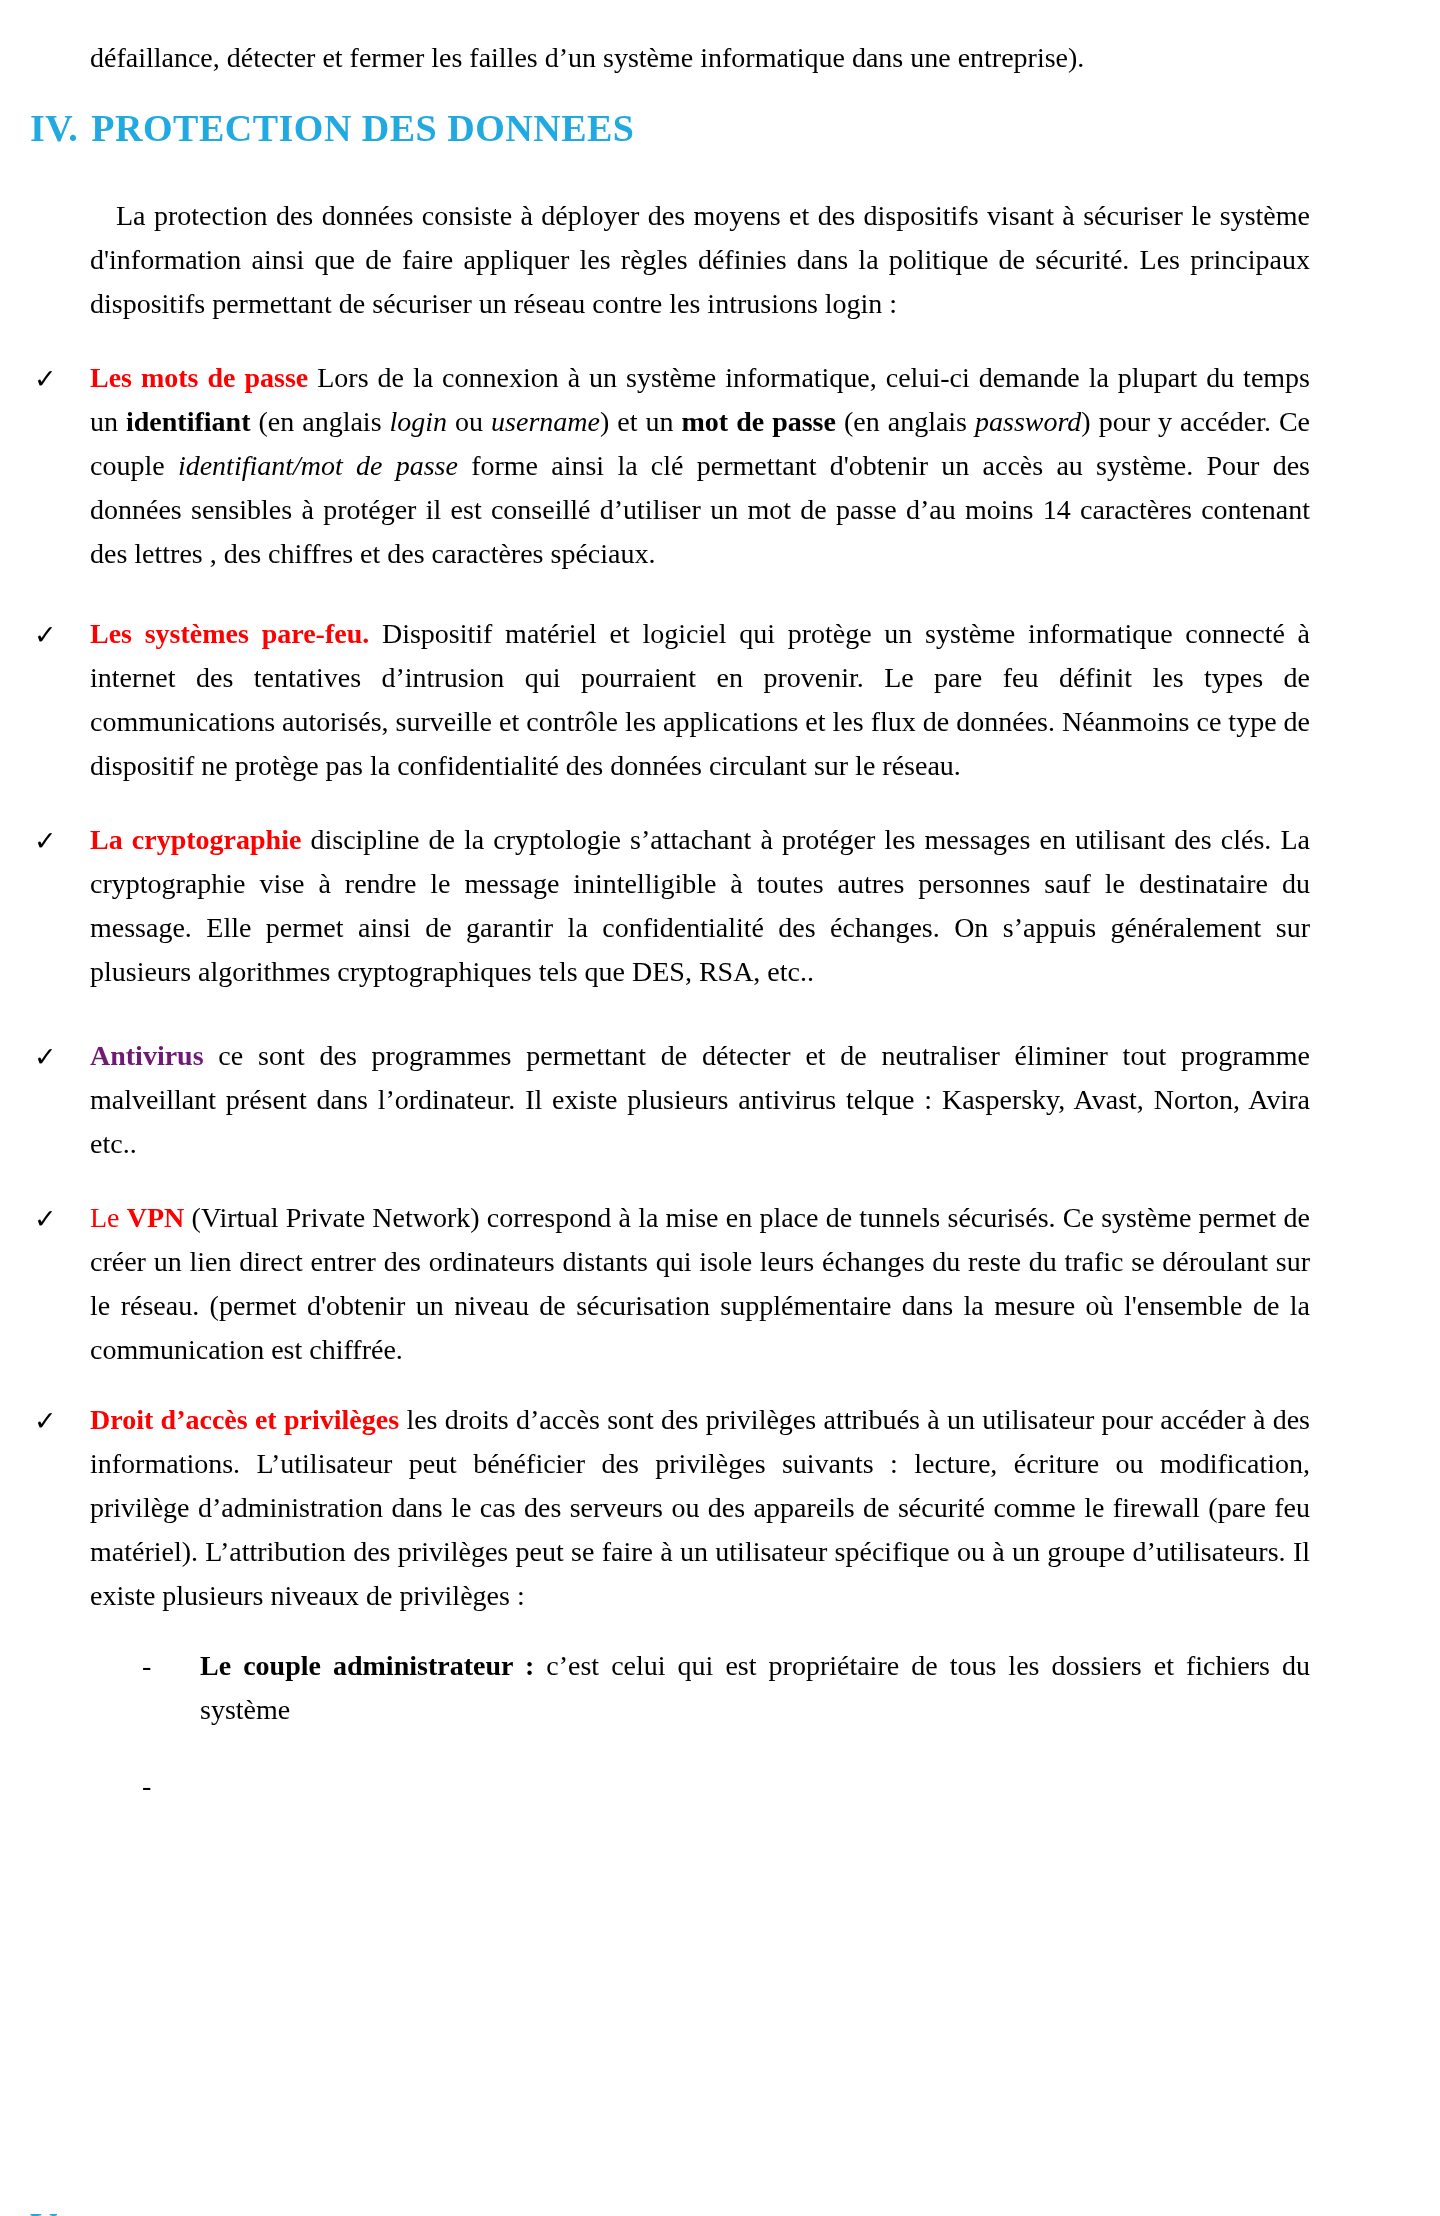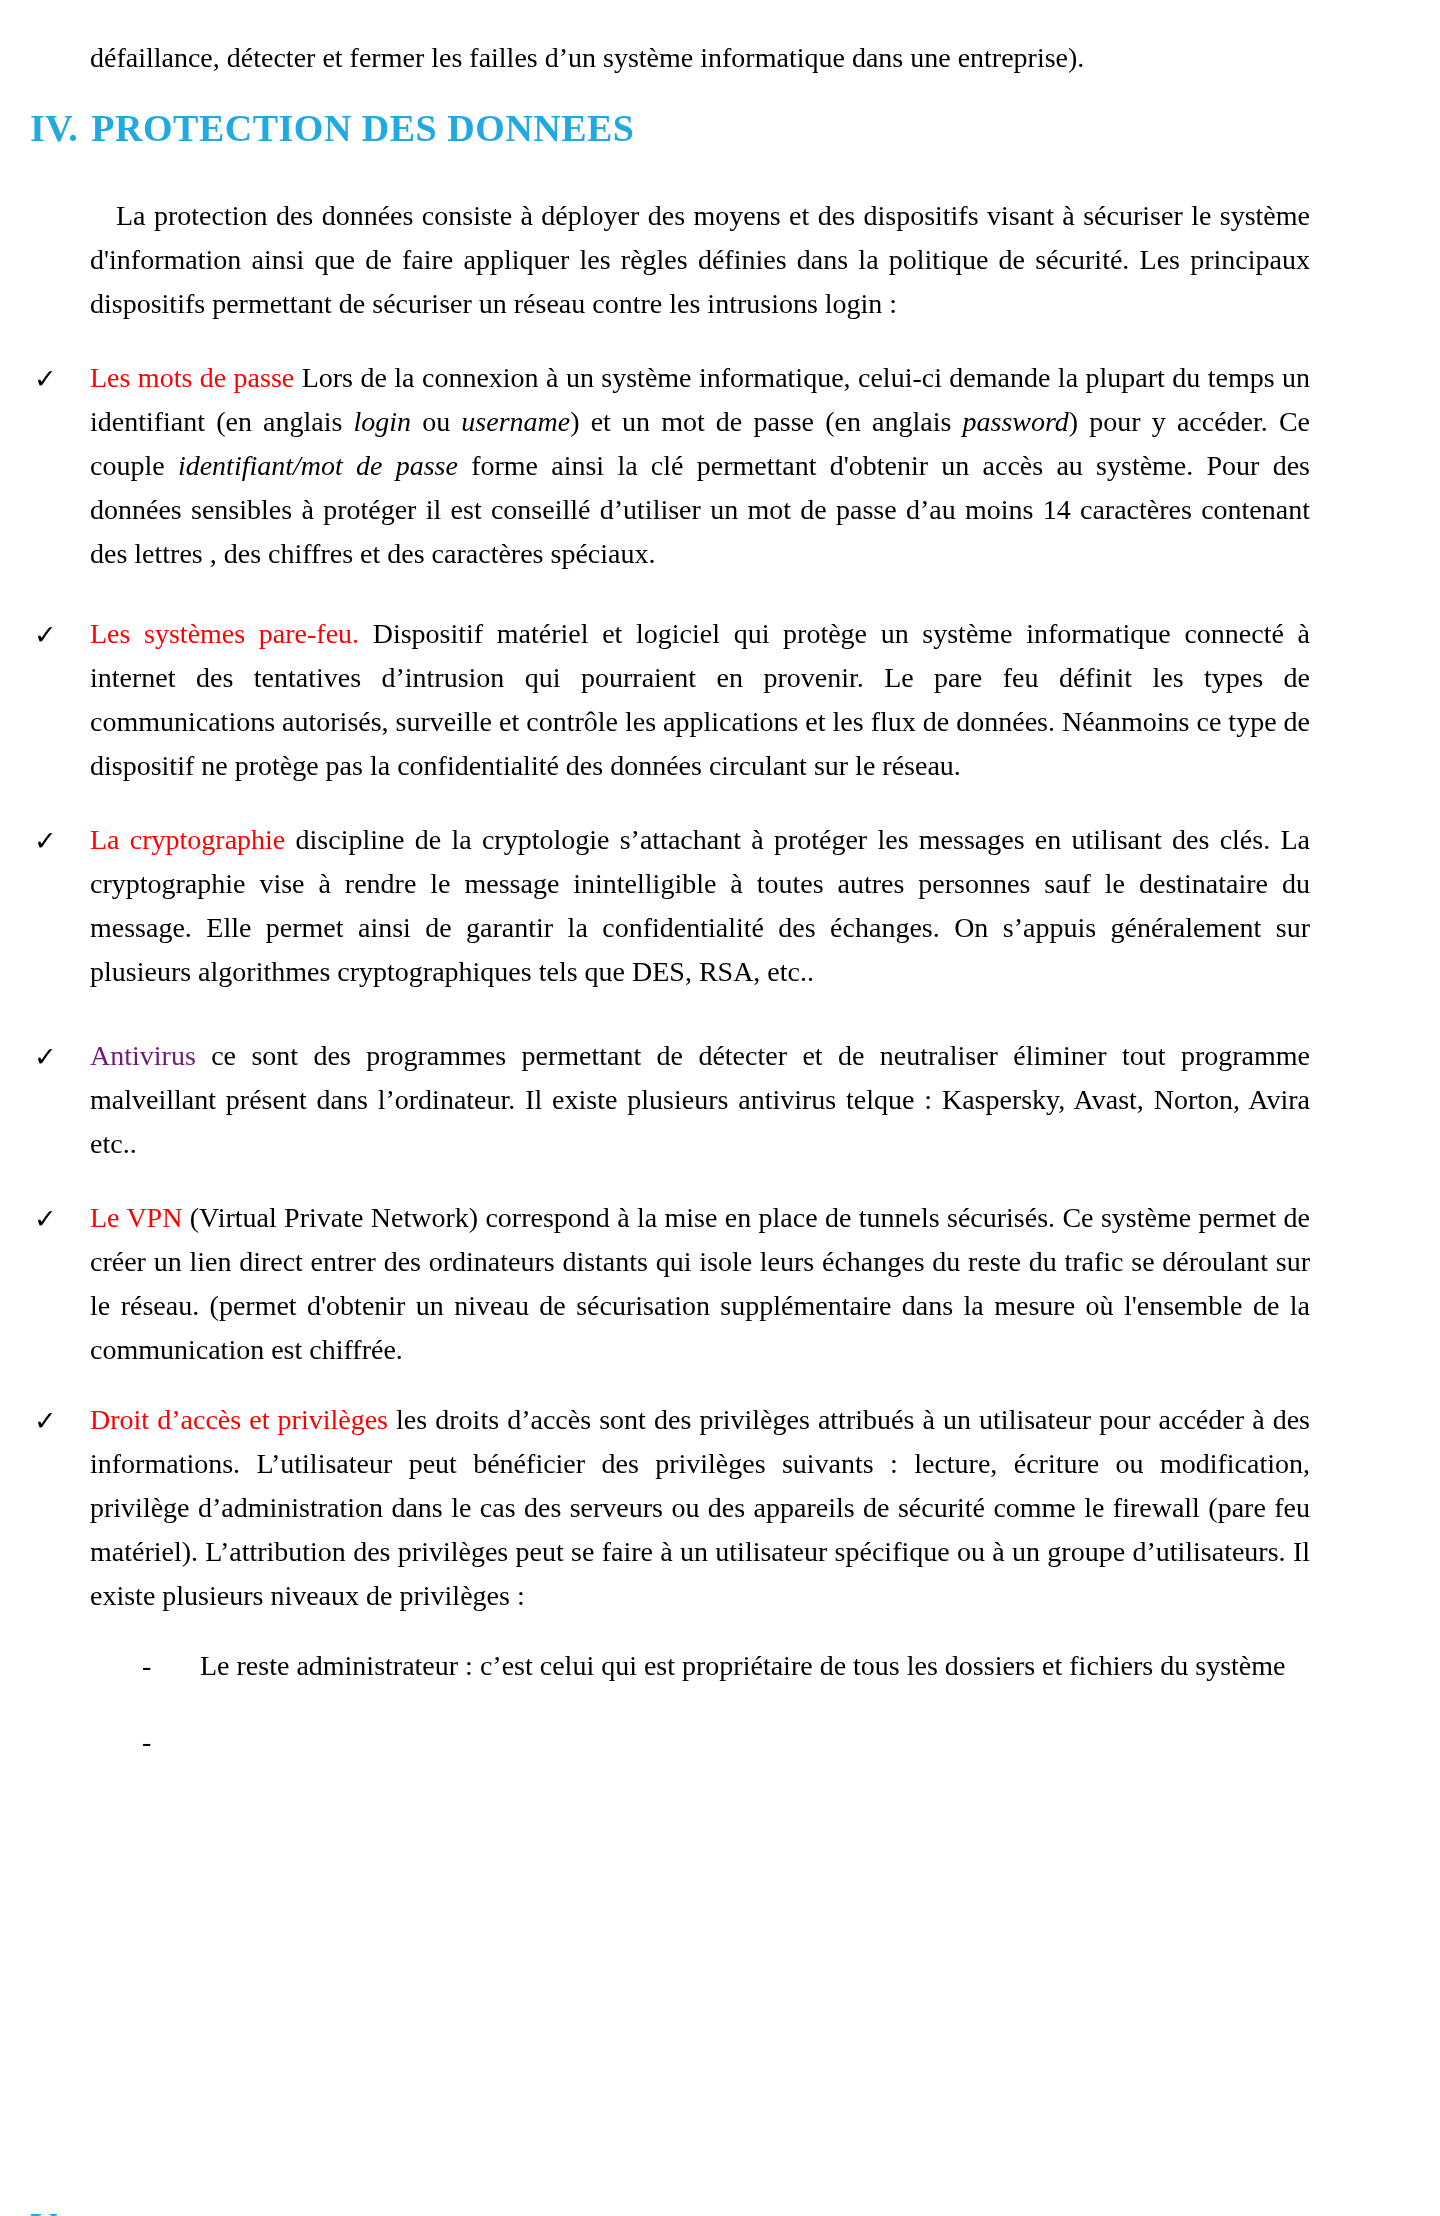--- a/index.html
+++ b/index.html
@@ -45,21 +45,21 @@
     margin-left:200px;
     margin-right:130px;
     text-align:justify;
   }
   .dash{
     position:absolute;
     left:-58px;
     top:0;
     font-size:28px;
   }
-  .b{font-weight:normal;}
+  .b{font-weight:bold;}
   .i{font-style:italic;}
   .b1{margin-top:30px;}
   .b2{margin-top:36px;}
   .b3{margin-top:30px;}
   .b4{margin-top:40px;}
   .b5{margin-top:30px;}
   .b6{margin-top:26px;}
   .s1{margin-top:26px;}
   .s2{margin-top:32px;}
   .next-section{
@@ -109,21 +109,21 @@
     <span><span style="color: rgb(255, 0, 0);">Le </span><span class="b" style="color: rgb(255, 0, 0);">VPN</span><span> (Virtual Private Network) correspond à la mise en place de tunnels sécurisés. Ce système permet de créer un lien direct entrer des ordinateurs distants qui isole leurs échanges du reste du trafic se déroulant sur le réseau. (permet d'obtenir un niveau de sécurisation supplémentaire dans la mesure où l'ensemble de la communication est chiffrée.</span></span>
   </div>
 
   <div class="bullet b6">
     <span class="check">✓</span>
     <span><span class="b" style="color: rgb(255, 0, 0);">Droit d’accès et privilèges</span><span> les droits d’accès sont des privilèges attribués à un utilisateur pour accéder à des informations. L’utilisateur peut bénéficier des privilèges suivants : lecture, écriture ou modification, privilège d’administration dans le cas des serveurs ou des appareils de sécurité comme le firewall (pare feu matériel). L’attribution des privilèges peut se faire à un  utilisateur spécifique ou à un groupe d’utilisateurs. Il existe plusieurs niveaux de privilèges :</span></span>
   </div>
 
   <div class="sub s1">
     <span class="dash">-</span>
-    <span><span class="b">Le reste administrateur :</span><span> c’est celui qui est propriétaire de tous les dossiers et fichiers du système</span></span>
+    <span><span class="b">Le couple administrateur :</span><span> c’est celui qui est propriétaire de tous les dossiers et fichiers du système</span></span>
   </div>
 
   <div class="sub s2">
     <span class="dash">-</span>
   </div>
 
   <div class="next-section" style="color: rgb(33, 169, 225);">V.</div>
 
 </div>
 

